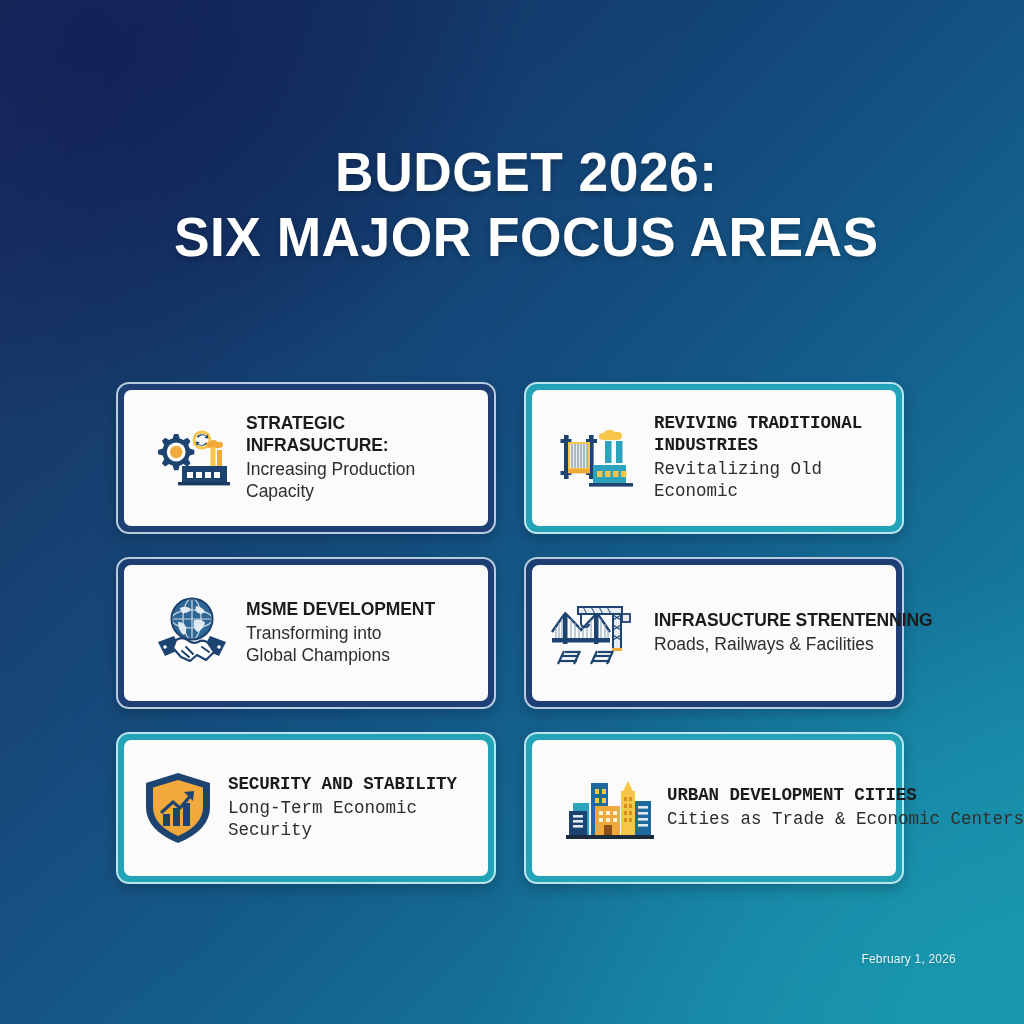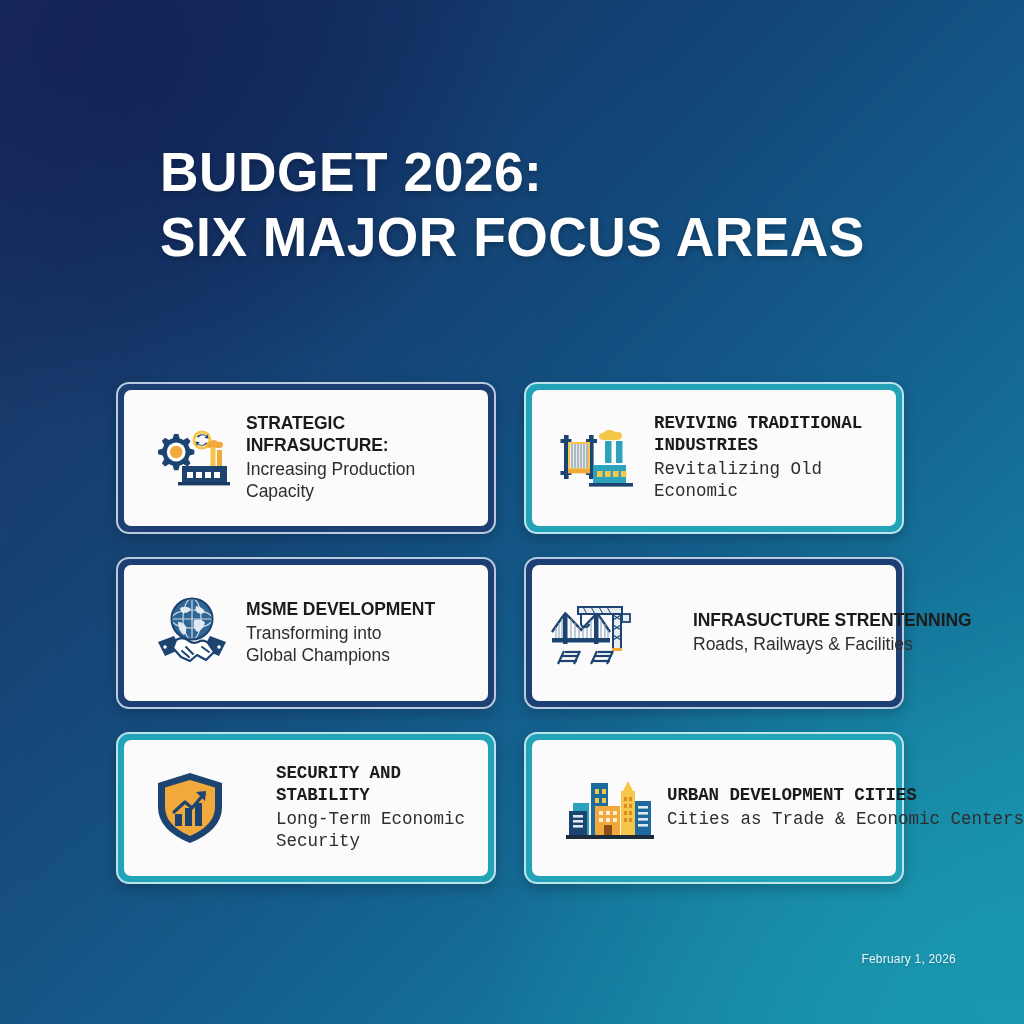--- a/index.html
+++ b/index.html
@@ -29,24 +29,25 @@
     content: "";
     position: absolute;
     inset: 0;
     background: linear-gradient(118deg, rgba(255,255,255,0.045) 0%, rgba(255,255,255,0.015) 26%, rgba(255,255,255,0) 48%);
     pointer-events: none;
   }
 
   
   .title-block {
     position: absolute;
-    left: 160px;
+    left: 148px;
     top: 140px;
     width: 780px;
     z-index: 3;
+    text-align: center;
   }
   .title-line {
     color: #ffffff;
     font-weight: 700;
     font-size: 55px;
     line-height: 1.18;
     letter-spacing: 0.5px;
     text-shadow: 0 2px 6px rgba(0,0,0,0.28);
     white-space: nowrap;
     transform: scaleX(0.97);
@@ -271,21 +272,21 @@
         </div>
         <div class="card-text">
           <div class="card-title">MSME DEVELOPMENT</div>
           <div class="card-sub">Transforming into
  Global Champions</div>
         </div>
       </div>
     </div>
 
     <div class="card navy">
-      <div class="card-inner" style="padding-left:18px;gap:39px;">
+      <div class="card-inner" style="padding-left:18px;">
         <div class="card-icon" style="width:92px;">
           <svg width="92" height="70" viewBox="0 0 92 70">
 
             <g fill="#1d4370">
               <rect x="13" y="16" width="4.5" height="30"></rect>
               <rect x="44" y="16" width="4.5" height="30"></rect>
               <rect x="2" y="40" width="58" height="4.5"></rect>
             </g>
             <path d="M2 34 q13-19 13.2-19 q0.2 0 16 17 q15.8-17 16-17 q0.2 0 12.8 19" fill="none" stroke="#1d4370" stroke-width="2.4"></path>
             <g stroke="#8fa5bb" stroke-width="1.1">
@@ -339,21 +340,21 @@
           </svg>
         </div>
         <div class="card-text overflow-right">
           <div class="card-title">INFRASUCTURE STRENTENNING</div>
           <div class="card-sub">Roads, Railways &amp; Facilities</div>
         </div>
       </div>
     </div>
 
     <div class="card teal">
-      <div class="card-inner" style="padding-left:28px;gap:36px;">
+      <div class="card-inner" style="padding-left:16px;">
         <div class="card-icon" style="width:76px;">
           <svg width="72" height="76" viewBox="0 0 72 76">
             <path d="M36 3 L68 13 L68 37 Q68 60 36 73 Q4 60 4 37 L4 13 Z" fill="#1d4370"></path>
             <path d="M36 10 L61 17.5 L61 37 Q61 55 36 66 Q11 55 11 37 L11 17.5 Z" fill="#f2a93b"></path>
             <g fill="#1d4370">
               <rect x="21" y="44" width="7" height="12"></rect>
               <rect x="31" y="38" width="7" height="18"></rect>
               <rect x="41" y="33" width="7" height="23"></rect>
             </g>
             <path d="M20 42 L31 32 L38 38 L50 24" fill="none" stroke="#1d4370" stroke-width="3.2" stroke-linecap="round" stroke-linejoin="round"></path>

